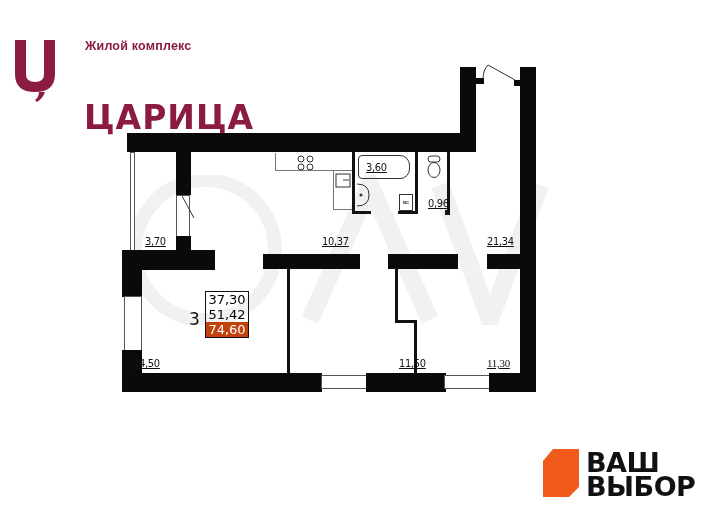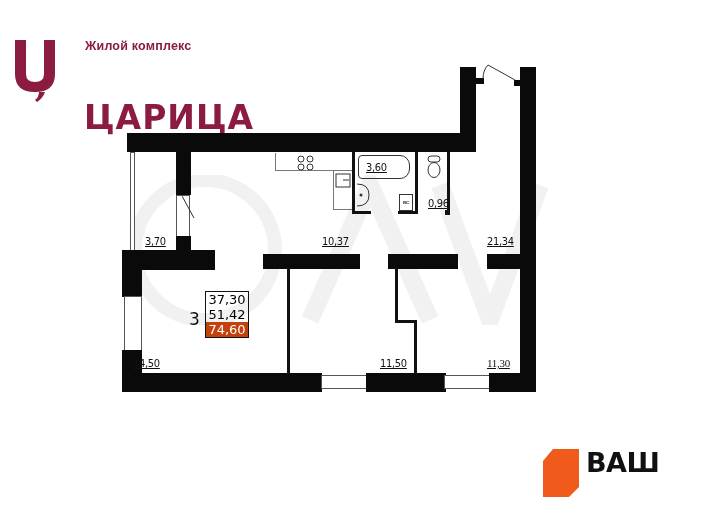--- a/index.html
+++ b/index.html
@@ -110,31 +110,32 @@
     <rect x="2" y="1" width="12" height="6" rx="3" fill="none" stroke="#333"></rect>
     <ellipse cx="8" cy="15" rx="6" ry="7.5" fill="none" stroke="#333"></ellipse>
   </svg>
   <div class="thin" style="left:447px;top:152px;width:3px;height:62px;"></div>
   <div class="thin" style="left:445px;top:210px;width:5px;height:5px;"></div>
   <div class="area" style="left:428px;top:197px;">0,96</div>
 
   <div class="area" style="left:322px;top:235px;">10,37</div>
   <div class="area" style="left:487px;top:235px;">21,34</div>
   <div class="area" style="left:133px;top:357px;">14,50</div>
-  <div class="area" style="left:380px;top:357px;">11,50</div>
+  <div class="area" style="left:399px;top:357px;">11,50</div>
   <div class="area" style="left:487px;top:357px;font-family:Liberation Serif, serif;">11,30</div>
 
   <div class="rooms">3</div>
   <div class="sum">
     <div>37,30</div>
     <div>51,42</div>
     <div class="total">74,60</div>
   </div>
 </div>
 
 <div>
   <svg class="abs" style="left:543px;top:449px;" width="36" height="48" viewBox="0 0 36 48">
     <path d="M10 0 H36 V38 L26 48 H0 V12 Z" fill="#f05a1a"></path>
   </svg>
   <div class="vv-text">
     <div>ВАШ</div>
+    <div>ВЫБОР</div>
   </div>
 </div>
 
 </body></html>

